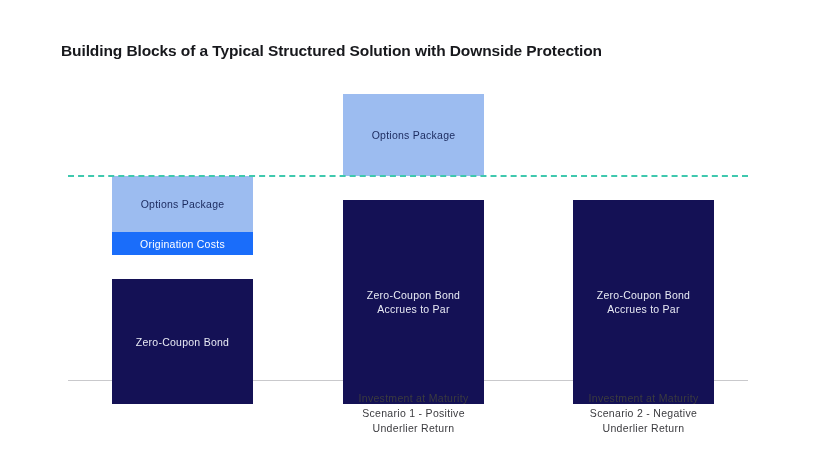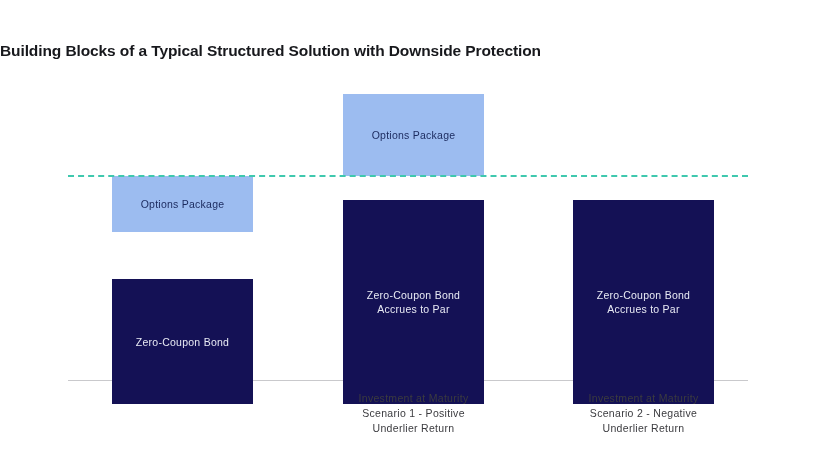--- a/index.html
+++ b/index.html
@@ -24,20 +24,21 @@
     height: 455px;
     background: #ffffff;
   }
 
   
   #chart-title {
     position: absolute;
     left: 0;
     top: 42px;
     width: 663px;
+    text-align: center;
     font-size: 15.5px;
     font-weight: bold;
     letter-spacing: -0.1px;
     color: #17181c;
     white-space: nowrap;
   }
 
   
   #plot-area {
     position: absolute;
@@ -133,20 +134,21 @@
 <div id="figure">
 
   <div id="chart-title">Building Blocks of a Typical Structured Solution with Downside Protection</div>
 
   <div id="plot-area">
 
     <div class="axis-line"></div>
 
     <div class="bar-group" id="group-1">
       <div class="segment seg-options">Options Package</div>
+      <div class="segment seg-origination">Origination Costs</div>
       <div class="segment seg-zcb">Zero-Coupon Bond</div>
     </div>
 
     <div class="bar-group" id="group-2">
       <div class="segment seg-options">Options Package</div>
       <div class="segment seg-zcb">Zero-Coupon Bond
 Accrues to Par</div>
       <div class="tick-label">Investment at Maturity
 Scenario 1 - Positive
 Underlier Return</div>

